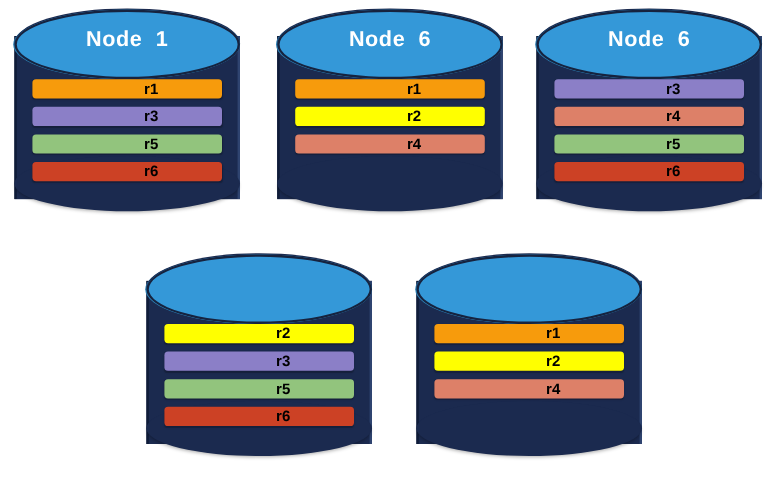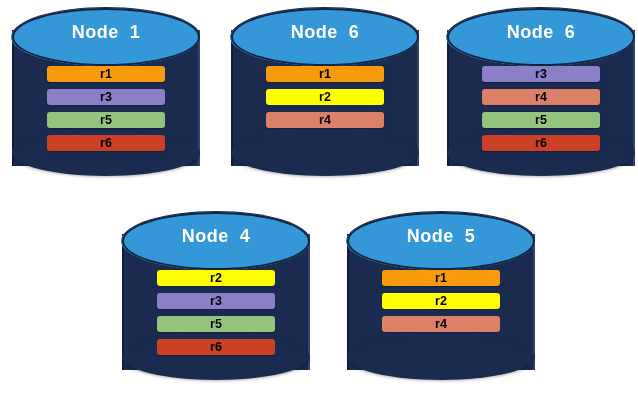--- a/index.html
+++ b/index.html
@@ -97,20 +97,21 @@
     margin: 0 auto 7px auto;
     width: 118px;
     height: 16px;
     border-radius: 3px;
     color: #000000;
     font-size: 12.5px;
     font-weight: bold;
     line-height: 16px;
     text-align: center;
     box-shadow: 0 1px 1px rgba(0,0,0,0.25);
+    padding-left: 40px;
   }
 
   
   .n1 { left: 12px;  top: 8px; }
   .n2 { left: 231px; top: 8px; }
   .n3 { left: 447px; top: 8px; }
   .n4 { left: 122px; top: 212px; }
   .n5 { left: 347px; top: 212px; }
 </style>
 </head>
@@ -157,35 +158,33 @@
         <div class="row-bar" style="background: rgb(146, 196, 125);">r5</div>
         <div class="row-bar" style="background: rgb(204, 65, 37);">r6</div>
       </div>
   </div>
 
   <div class="node n4">
     <div class="cyl-body"></div>
     <div class="cyl-bottom"></div>
     <div class="cyl-top"></div>
     <div class="cyl-top-rim"></div>
-    <div class="node-title">Node  4</div>
     <div class="rows">
         <div class="row-bar" style="background: rgb(255, 255, 0);">r2</div>
         <div class="row-bar" style="background: rgb(139, 127, 199);">r3</div>
         <div class="row-bar" style="background: rgb(146, 196, 125);">r5</div>
         <div class="row-bar" style="background: rgb(204, 65, 37);">r6</div>
       </div>
   </div>
 
   <div class="node n5">
     <div class="cyl-body"></div>
     <div class="cyl-bottom"></div>
     <div class="cyl-top"></div>
     <div class="cyl-top-rim"></div>
-    <div class="node-title">Node  5</div>
     <div class="rows">
         <div class="row-bar" style="background: rgb(247, 155, 12);">r1</div>
         <div class="row-bar" style="background: rgb(255, 255, 0);">r2</div>
         <div class="row-bar" style="background: rgb(221, 128, 104);">r4</div>
       </div>
   </div>
 
 </div>
 
 </body></html>

